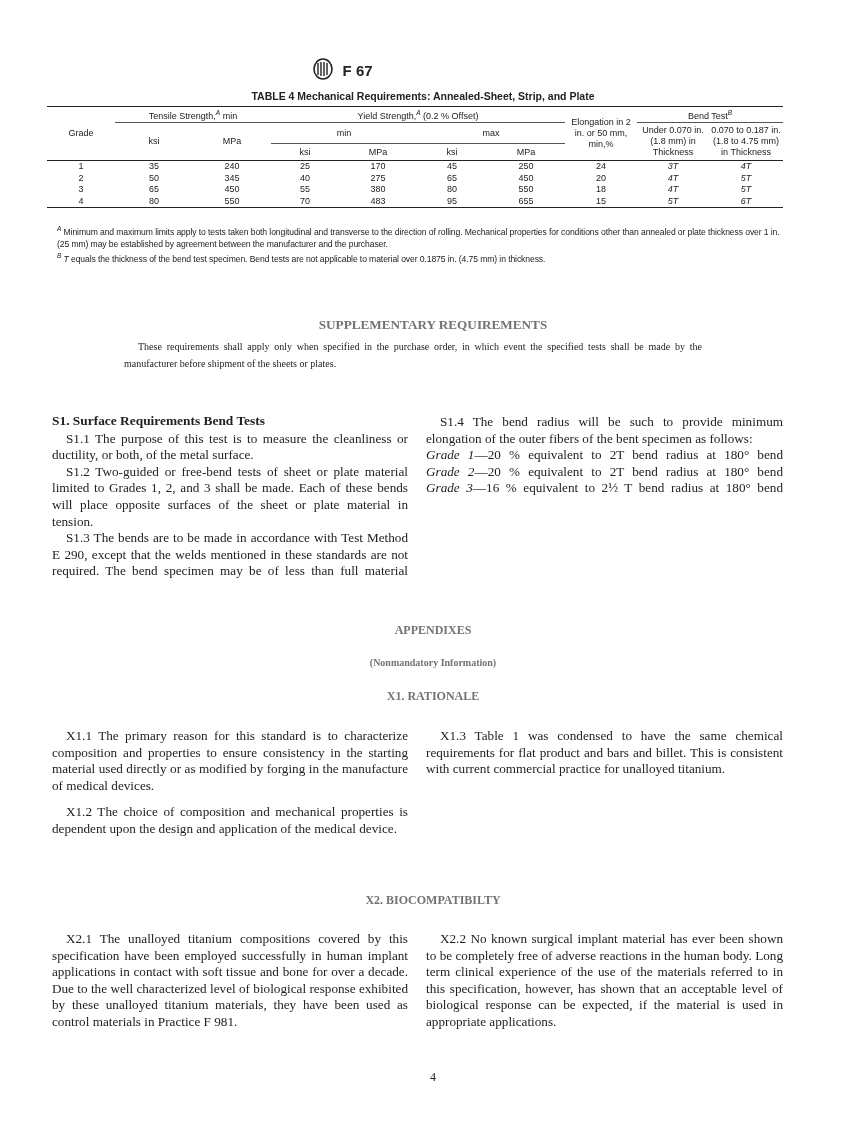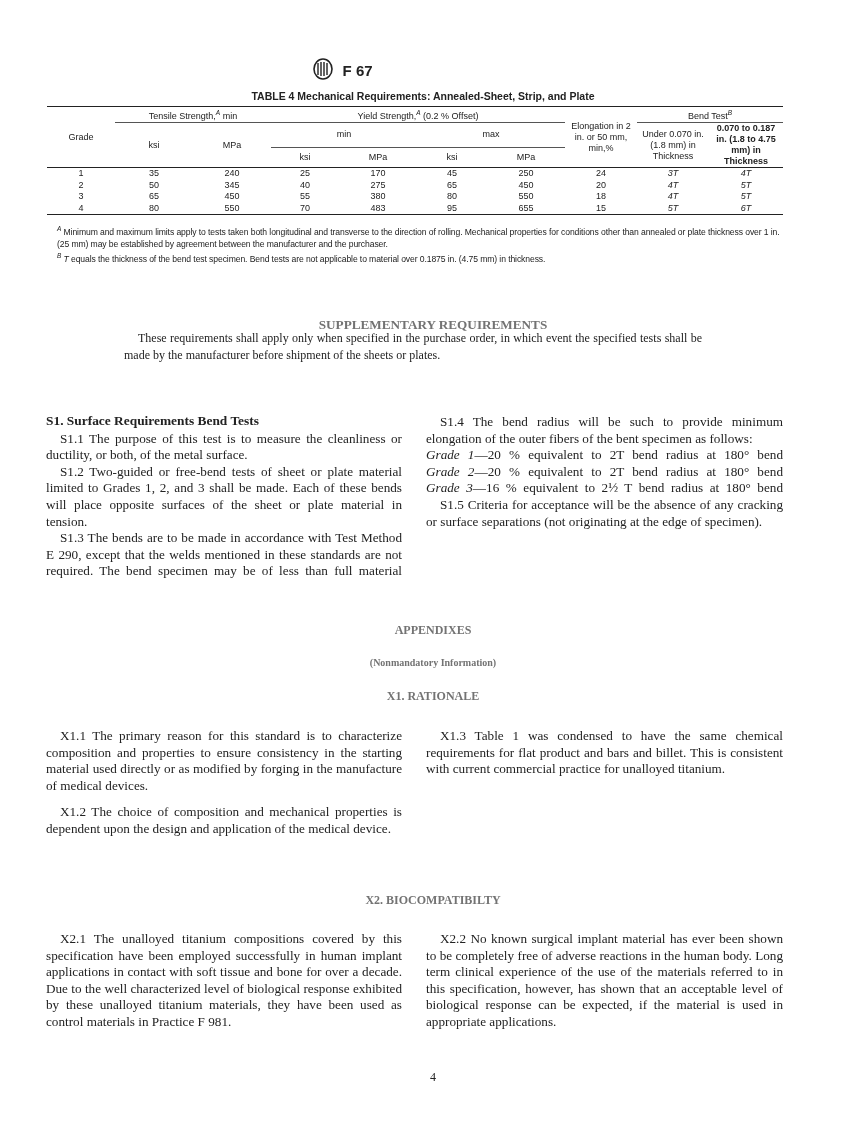--- a/index.html
+++ b/index.html
@@ -24,27 +24,27 @@
   table.mech tbody tr:last-child td { border-bottom: 1.5px solid #222; }
   .ital { font-style: italic; }
   sup.fn { font-size: 6.5px; font-style: italic; vertical-align: 4px; }
 
   .footnotes { left: 47px; width: 740px; top: 223px; font-family: "Liberation Sans", sans-serif; font-size: 8.6px; line-height: 11.5px; color: #222; letter-spacing: -0.1px; }
   .footnotes p { margin: 0; }
   .fn-indent { padding-left: 10px; }
 
   
   .center-heading { left: 0; width: 866px; text-align: center; font-family: "Liberation Serif", serif; font-weight: bold; color: #737373; }
-  .intro { left: 124px; width: 578px; top: 330px; font-family: "Liberation Serif", serif; font-size: 12px; line-height: 17px; text-align: justify; }
+  .intro { left: 124px; width: 578px; top: 338px; font-family: "Liberation Serif", serif; font-size: 10px; line-height: 17px; text-align: justify; }
   .intro p { margin: 0; text-indent: 14px; }
 
   .col { font-family: "Liberation Serif", serif; font-size: 13.2px; line-height: 16.6px; text-align: justify; color: #222; }
   .col p { margin: 0; text-indent: 14px; }
   .col p.noind { text-indent: 0; }
-  .col-left { left: 46px; width: 356px; }
+  .col-left { left: 52px; width: 356px; }
   .col-right { left: 426px; width: 357px; }
   .s1-heading { font-weight: bold; font-size: 13.4px; text-indent: 0 !important; margin-bottom: 1px !important; }
   .gap { margin-top: 10px !important; }
   .grade-line { text-indent: 0 !important; text-align: justify; text-align-last: justify; }
   .page-number { left: 0; width: 866px; top: 1070px; text-align: center; font-family: "Liberation Serif", serif; font-size: 12px; }
 </style>
 </head>
 <body>
 
 <div class="abs doc-header">
@@ -79,21 +79,21 @@
       <th colspan="4" class="bline"><span>Yield Strength,</span><sup class="fn">A</sup><span> (0.2 % Offset)</span></th>
       <th rowspan="3" style="border-bottom:1.5px solid #222; padding:0 3px; vertical-align:middle;">Elongation in 2 in. or 50 mm, min,%</th>
       <th colspan="2" class="bline"><span>Bend Test</span><sup class="fn">B</sup></th>
     </tr>
     <tr class="h2">
       <th rowspan="2" style="border-bottom:1.5px solid #222;">ksi</th>
       <th rowspan="2" style="border-bottom:1.5px solid #222;">MPa</th>
       <th colspan="2" class="bline">min</th>
       <th colspan="2" class="bline">max</th>
       <th rowspan="2" style="border-bottom:1.5px solid #222; padding:0 4px;">Under 0.070 in. (1.8 mm) in Thickness</th>
-      <th rowspan="2" style="border-bottom:1.5px solid #222; padding:0 2px;font-weight:bold;">0.070 to 0.187 in. (1.8 to 4.75 mm) in Thickness</th>
+      <th rowspan="2" style="border-bottom:1.5px solid #222; padding:0 2px;">0.070 to 0.187 in. (1.8 to 4.75 mm) in Thickness</th>
     </tr>
     <tr class="h3">
       <th>ksi</th>
       <th>MPa</th>
       <th>ksi</th>
       <th>MPa</th>
     </tr>
   </thead>
   <tbody>
     <tr>
@@ -163,21 +163,20 @@
   <p>S1.1  The purpose of this test is to measure the cleanliness or ductility, or both, of the metal surface.</p>
   <p>S1.2  Two-guided or free-bend tests of sheet or plate material limited to Grades 1, 2, and 3 shall be made. Each of these bends will place opposite surfaces of the sheet or plate material in tension.</p>
   <p style="height:50px; overflow:hidden;">S1.3  The bends are to be made in accordance with Test Method E 290, except that the welds mentioned in these standards are not required. The bend specimen may be of less than full material thickness; however, the outer surface of the specimen must be representative of the product as supplied.</p>
 </div>
 
 <div class="abs col col-right" style="top:414px;">
   <p>S1.4  The bend radius will be such to provide minimum elongation of the outer fibers of the bent specimen as follows:</p>
   <p class="grade-line"><span class="ital">Grade 1</span><span>—20 % equivalent to 2T bend radius at 180° bend</span></p>
   <p class="grade-line"><span class="ital">Grade 2</span><span>—20 % equivalent to 2T bend radius at 180° bend</span></p>
   <p class="grade-line"><span class="ital">Grade 3</span><span>—16 % equivalent to 2½ T bend radius at 180° bend</span></p>
-  <p>S1.5  Criteria for acceptance will be the absence of any cracking or surface separations (not originating at the edge of specimen).</p>
 </div>
 
 <div class="abs center-heading" style="top:623px; font-size:12px;">APPENDIXES</div>
 <div class="abs center-heading" style="top:657px; font-size:10px;">(Nonmandatory Information)</div>
 <div class="abs center-heading" style="top:689px; font-size:12px;">X1.  RATIONALE</div>
 
 <div class="abs col col-left" style="top:728px;">
   <p>X1.1   The primary reason for this standard is to characterize composition and properties to ensure consistency in the starting material used directly or as modified by forging in the manufacture of medical devices.</p>
   <p class="gap">X1.2   The choice of composition and mechanical properties is dependent upon the design and application of the medical device.</p>
 </div>

